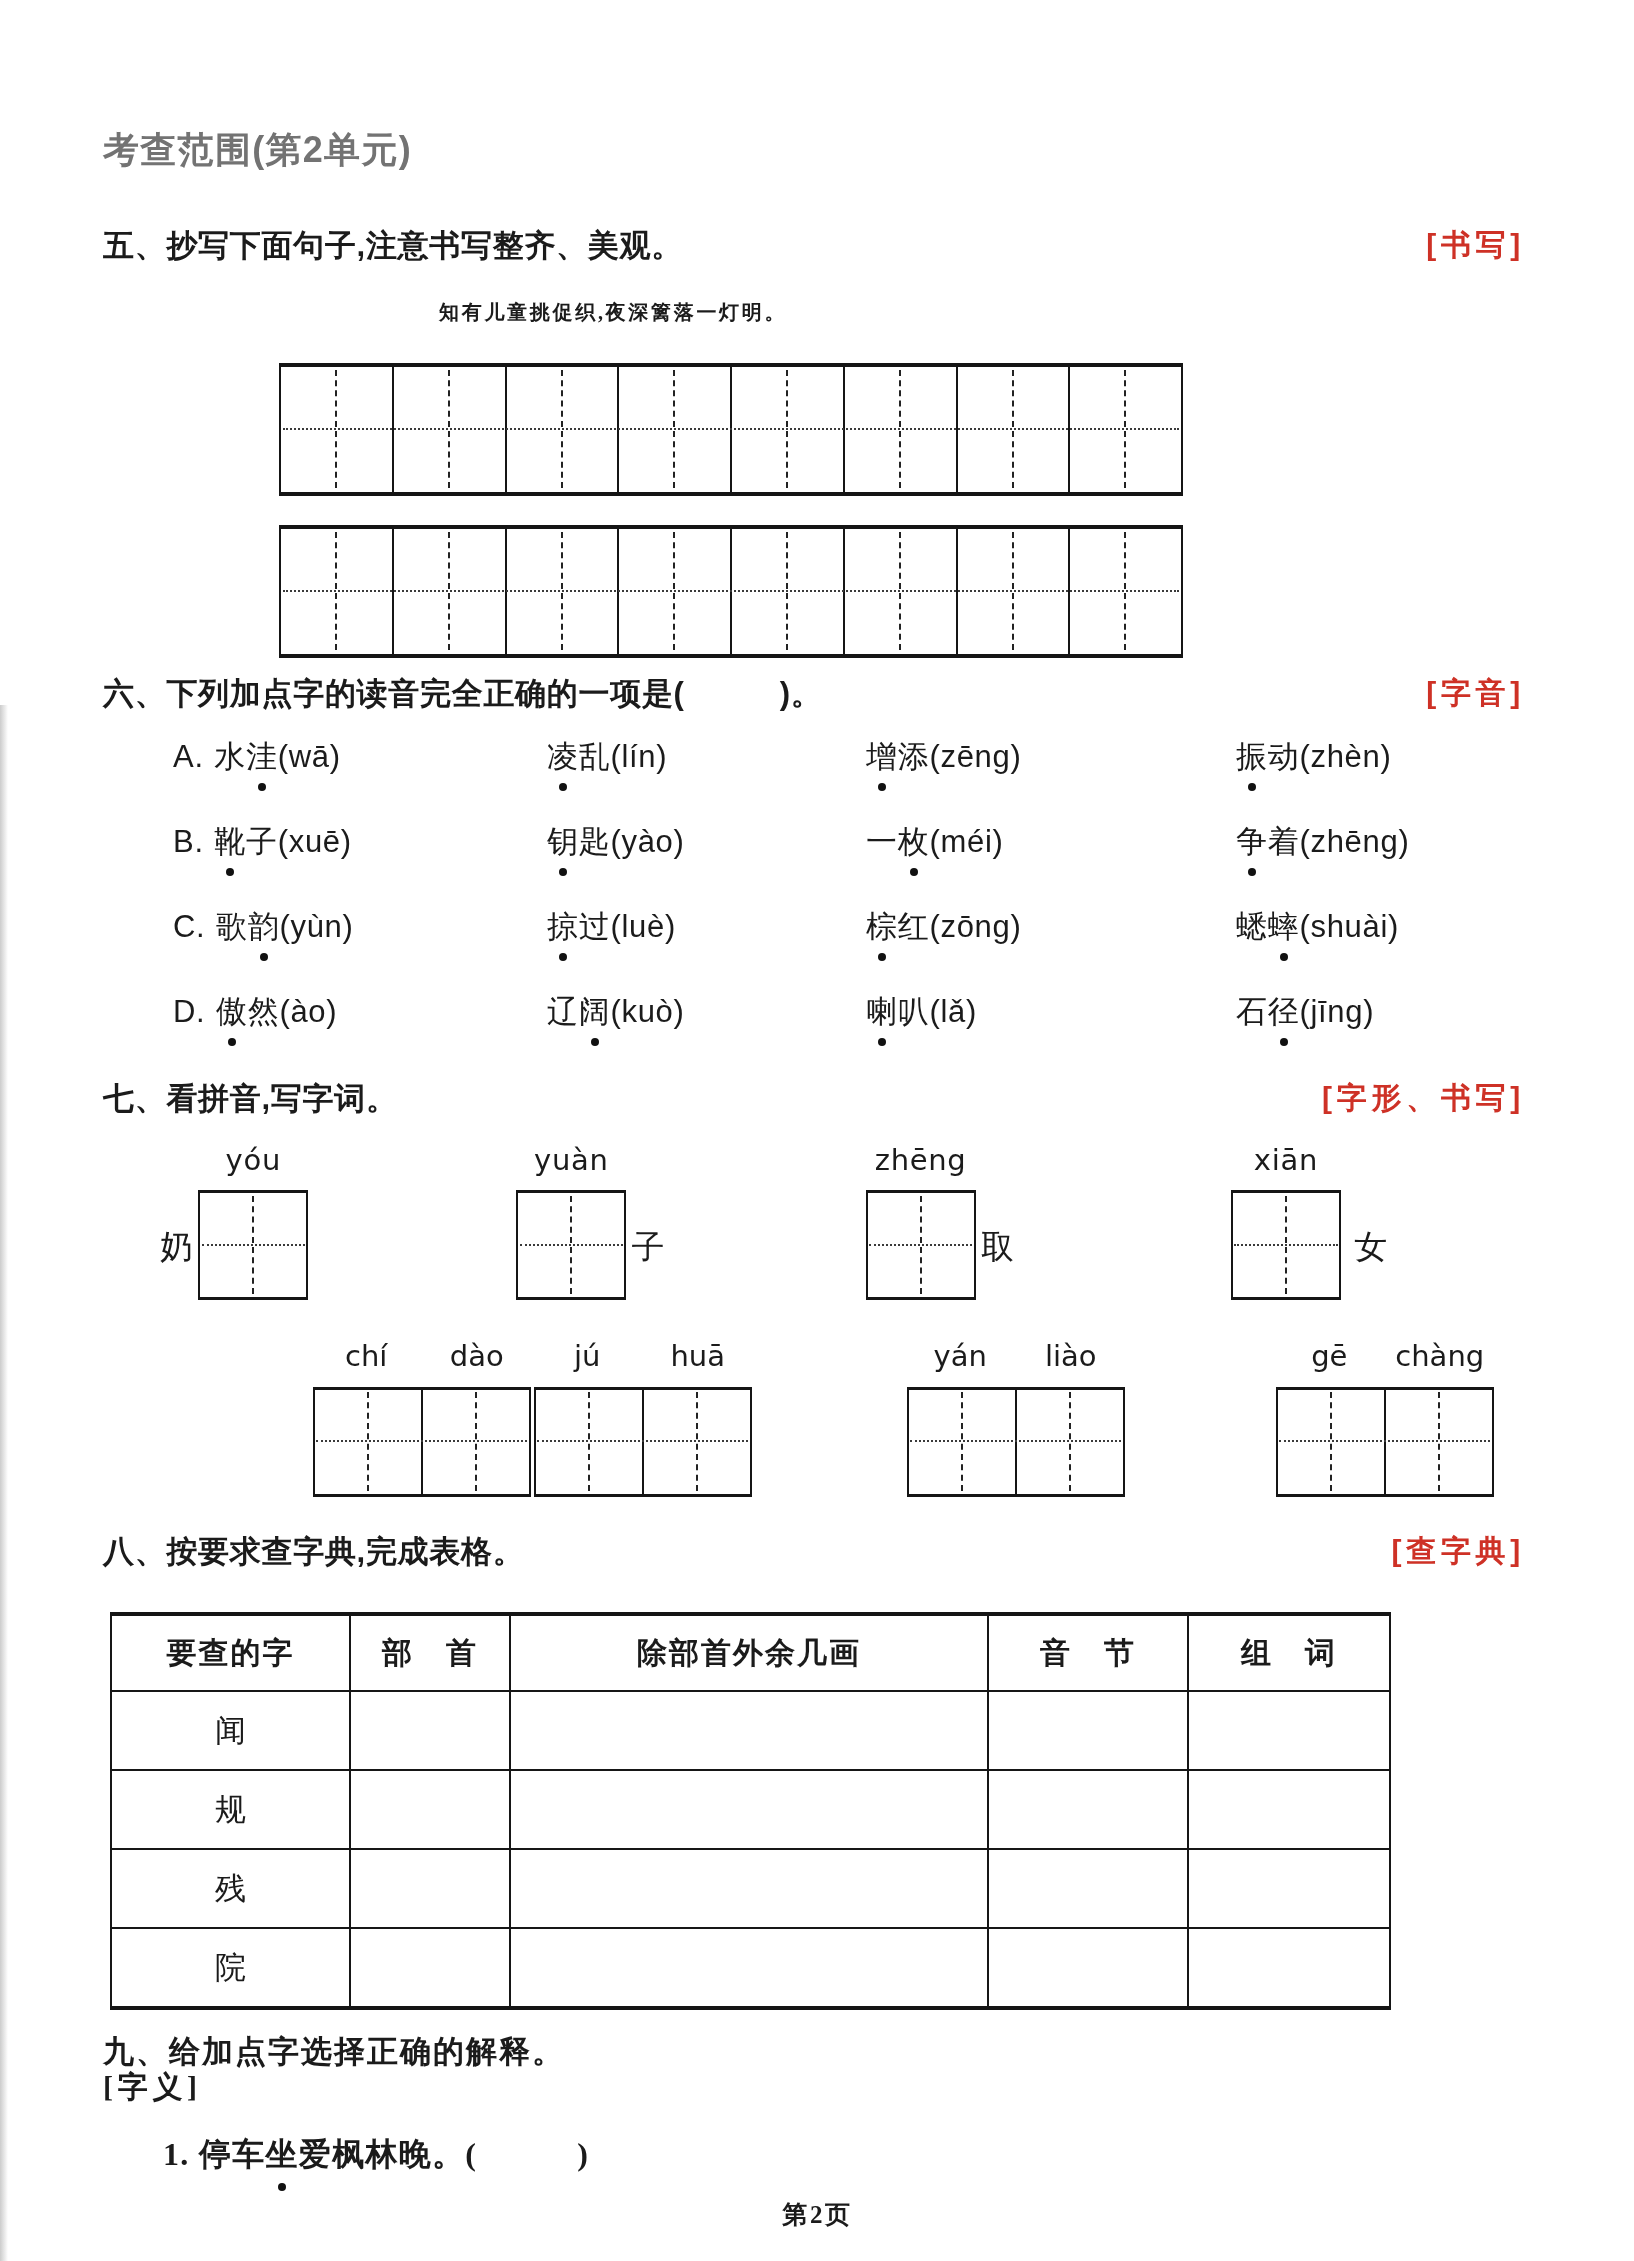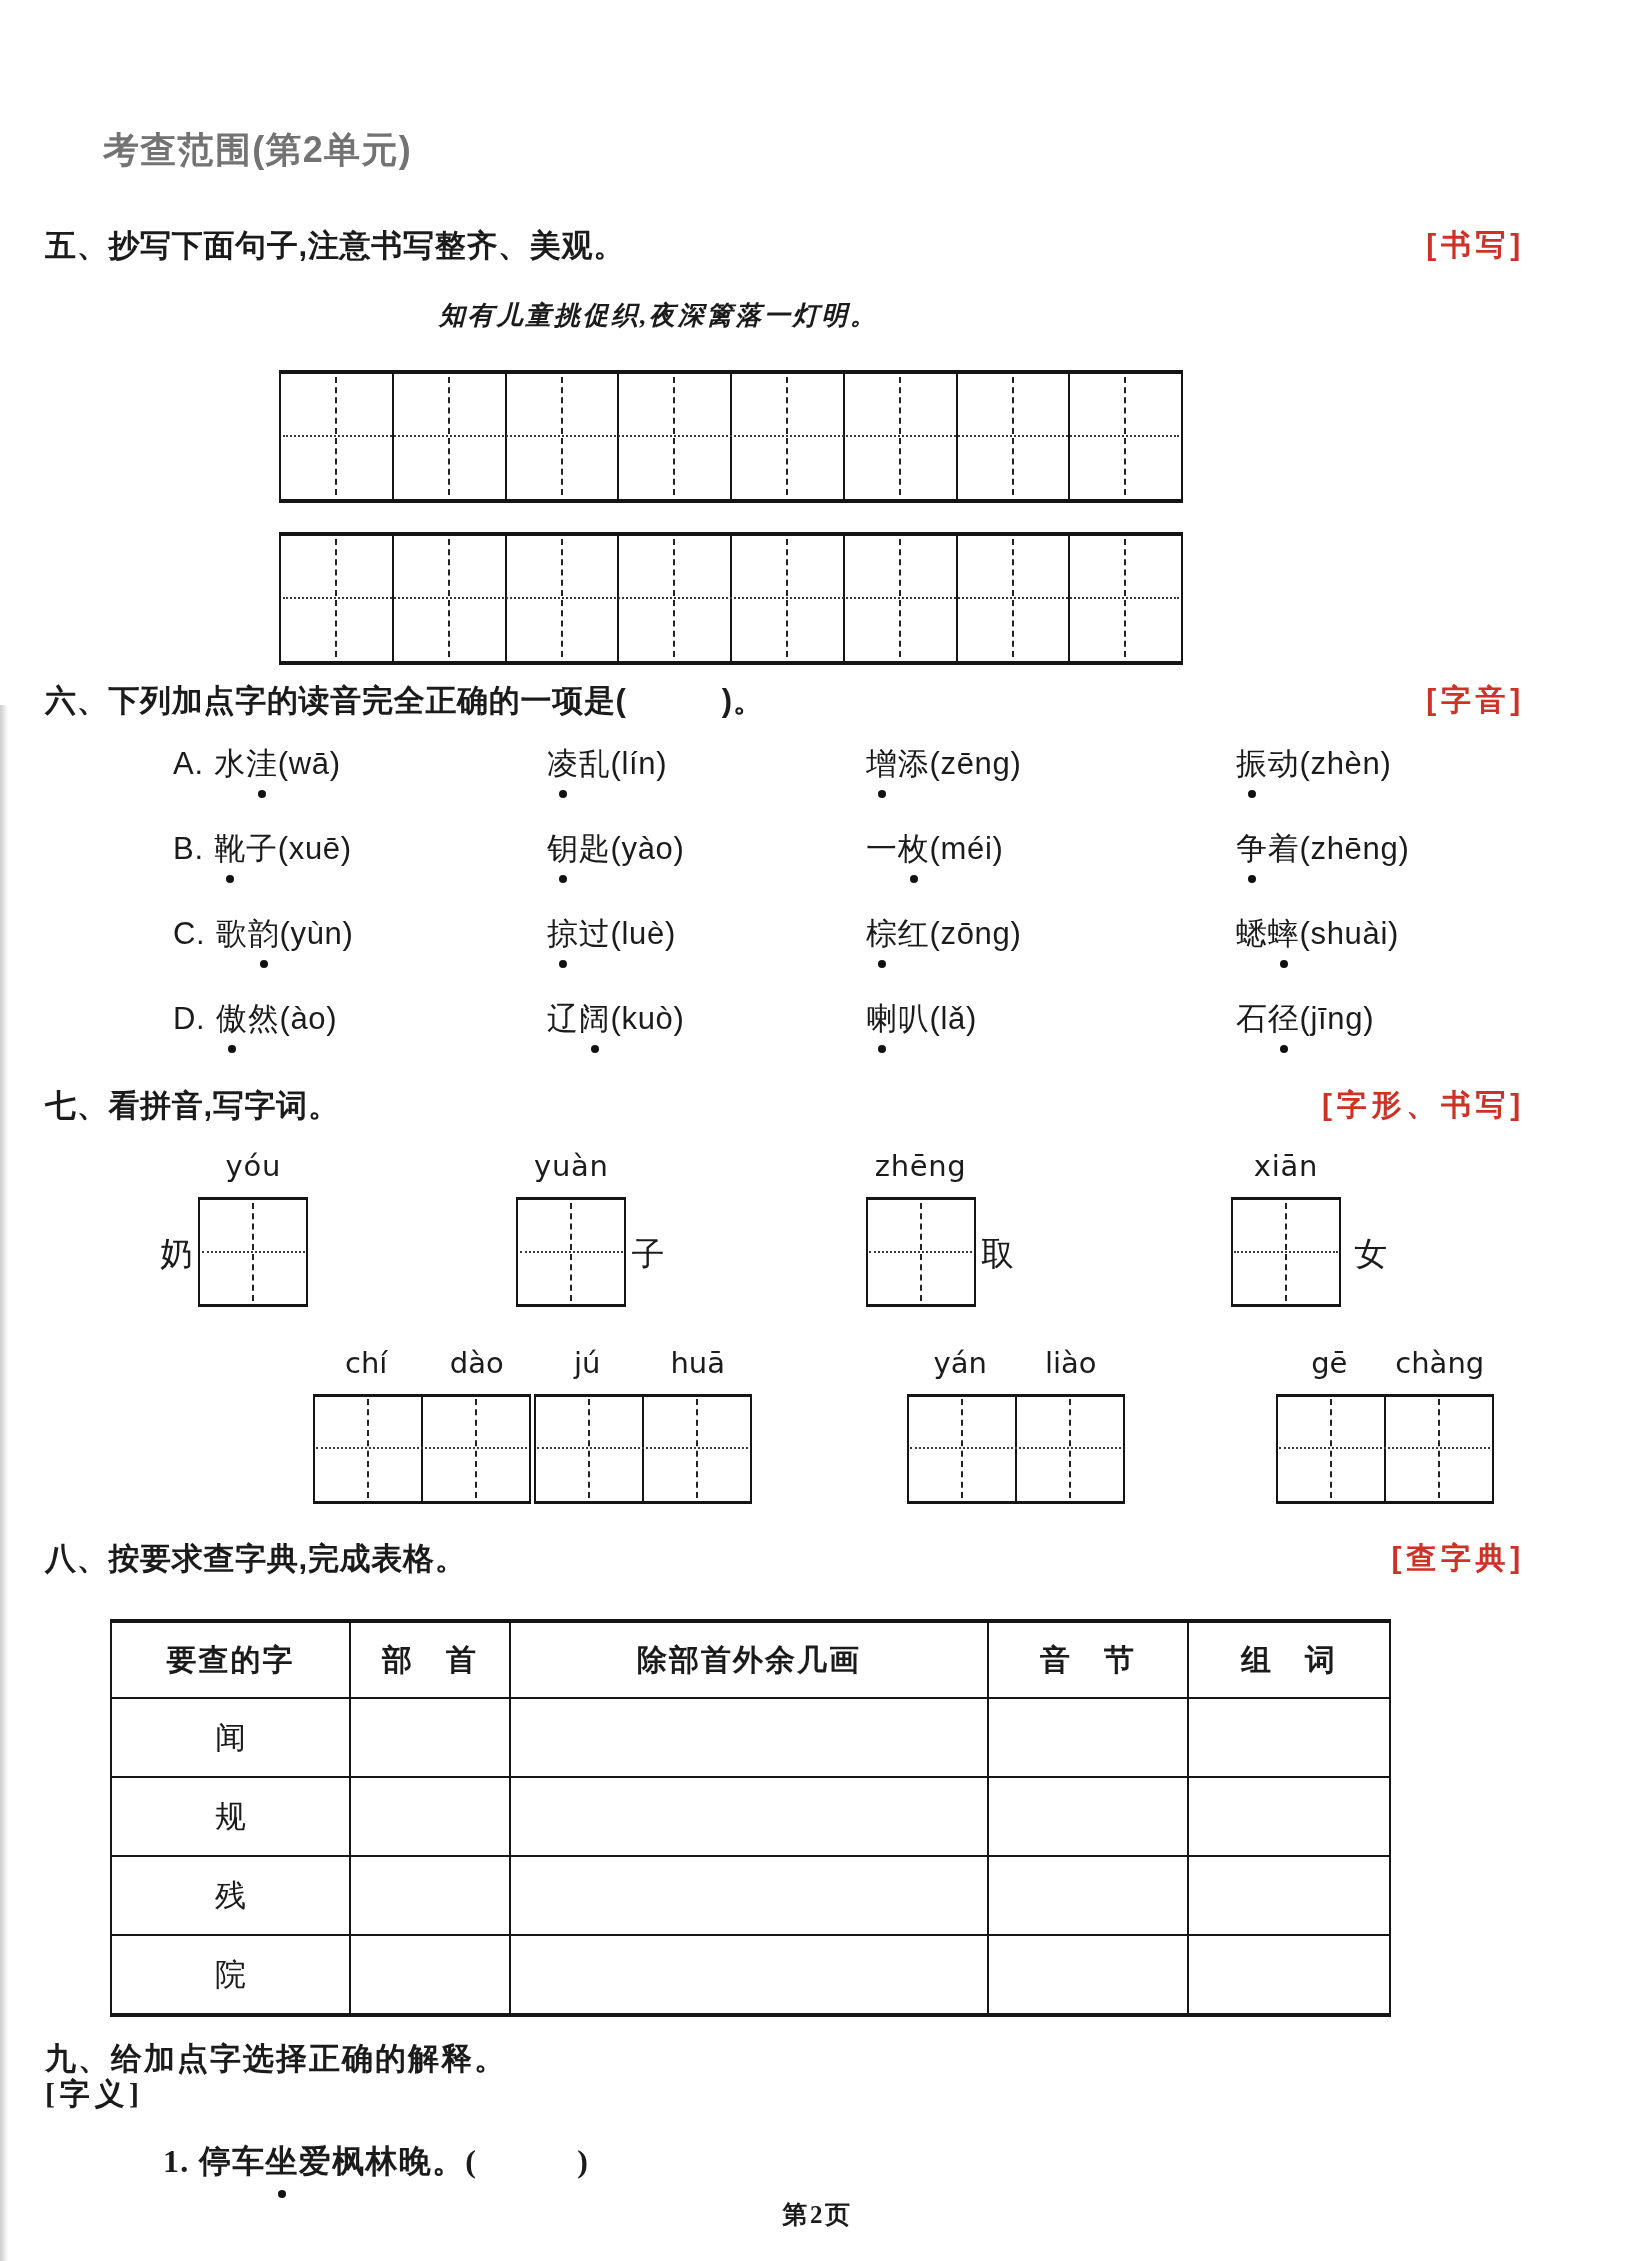--- a/index.html
+++ b/index.html
@@ -5,28 +5,28 @@
   html,body{margin:0;padding:0;}
   body{
     width:1635px;height:2261px;background:#ffffff;color:#1b1b1b;
     font-family:"Liberation Sans","DejaVu Sans",sans-serif;
     position:relative;overflow:hidden;
   }
   .page{position:relative;width:1635px;height:2261px;padding-top:126px;box-sizing:border-box;}
   .scan-edge{position:absolute;left:0;top:705px;bottom:0;width:8px;
     background:linear-gradient(to right,#cccccc,rgba(255,255,255,0));}
   .header-title{margin:0 0 0 103px;font-size:36px;font-weight:700;letter-spacing:1.3px;color:#737373;}
-  .row-flex{display:flex;justify-content:space-between;align-items:flex-start;margin-left:45px;margin-right:110px;}
+  .row-flex{display:flex;justify-content:space-between;align-items:flex-start;margin-left:103px;margin-right:110px;}
   .section-title{font-size:31px;font-weight:700;letter-spacing:0.7px;line-height:1.15;}
   .tag{font-size:30px;font-weight:700;color:#ce3126;letter-spacing:4.7px;white-space:nowrap;line-height:1.15;}
   .tag-black{color:#1b1b1b;font-family:"Liberation Serif","DejaVu Serif",serif;}
 
   .m-five{margin-top:53px;}
   .sentence{margin:37px 0 0 439px;font-family:"Liberation Serif","DejaVu Serif",serif;
-    font-size:26px;font-weight:700;letter-spacing:2.7px;line-height:1.15;font-style:italic;}
+    font-size:20px;font-weight:700;letter-spacing:2.7px;line-height:1.15;}
 
   .wgrid{margin-left:279px;width:904px;height:133px;box-sizing:border-box;display:flex;position:relative;
     border:2.7px solid #151515;border-top-width:4.7px;border-bottom-width:4.7px;background:#fff;}
   .wgrid.first{margin-top:39px;}
   .wgrid.second{margin-top:29px;}
   .wcell{flex:1;position:relative;border-right:2px solid #151515;}
   .wcell:last-child{border-right:none;}
   .wcell::before{content:"";position:absolute;top:3.3px;bottom:3.3px;left:50%;margin-left:-1.3px;border-left:2px dashed #222;}
   .wgrid::after{content:"";position:absolute;left:2px;right:2px;top:50%;margin-top:-1.3px;border-top:2.7px dotted #3a3a3a;}
 

